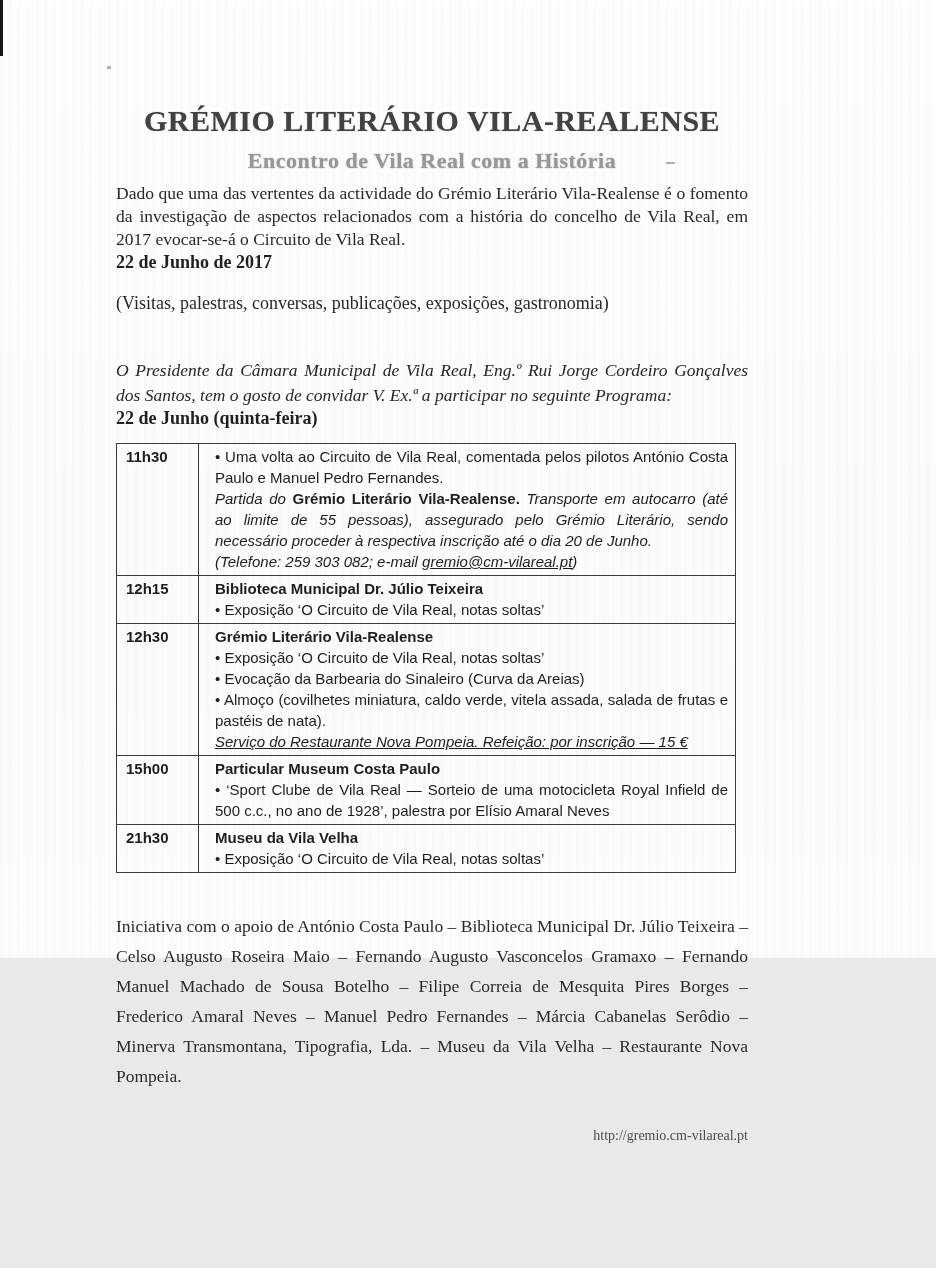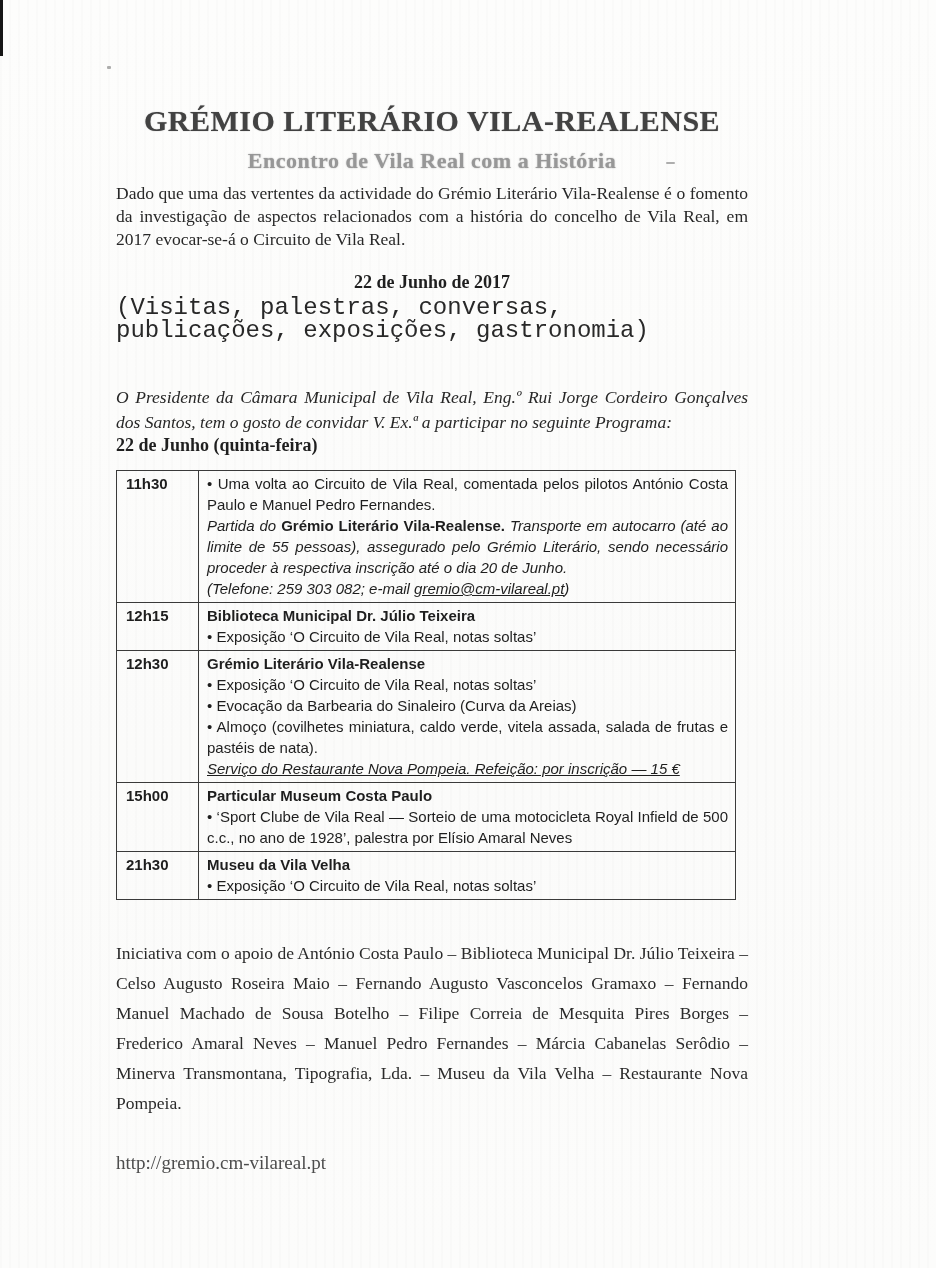--- a/index.html
+++ b/index.html
@@ -4,21 +4,21 @@
 <style>
   html,body{margin:0;padding:0;}
   body{
     width:936px;height:1268px;
     background:#e9e9e7;
     font-family:"Liberation Serif", serif;
     overflow:hidden;
   }
   .page{
     position:relative;
-    width:936px;height:1268px;
+    width:936px;height:958px;
     background:
       repeating-linear-gradient(90deg, rgba(0,0,0,0.012) 0 2px, rgba(0,0,0,0) 2px 9px),
       linear-gradient(180deg,#fdfdfc 0%,#fbfbfa 60%,#fcfcfb 100%);
   }
   .edge-artifact{
     position:absolute;left:0;top:0;width:3px;height:56px;
     background:#161616;
   }
   .speck{position:absolute;background:rgba(110,110,110,.55);border-radius:1px;}
   .speck.dot{width:4px;height:3px;}
@@ -39,24 +39,24 @@
     text-align:center;color:#979797;
     text-shadow:0 0 1.5px rgba(150,150,150,.8);
     letter-spacing:0.5px;
   }
   p{margin:0;}
   .intro{
     margin-top:6px;font-size:17.5px;line-height:23px;
     text-align:justify;color:#282828;
   }
   .date-heading{
-    margin-top:20px;font-size:18px;line-height:22px;font-weight:bold;color:#1f1f1f;text-align:center;
+    font-size:18px;line-height:22px;font-weight:bold;color:#1f1f1f;
   }
   .date-sub{
-    margin-top:3px;font-size:24px;line-height:23px;color:#282828;font-family:Liberation Mono, monospace;
+    margin-top:19px;font-size:18px;line-height:23px;color:#282828;
   }
   .invitation{
     margin-top:43px;font-size:17.5px;line-height:24.5px;
     font-style:italic;text-align:justify;color:#272727;
   }
   .program-heading{
     margin-top:0;font-size:18px;line-height:22px;font-weight:bold;color:#1f1f1f;
   }
   table.program{
     margin-top:14px;
@@ -68,36 +68,36 @@
   }
   table.program, table.program td{
     border:1.5px solid #3a3a3a;
   }
   td.time-cell{
     width:68px;vertical-align:top;font-weight:bold;
     padding:2px 4px 2px 9px;
   }
   td.event-cell{
     vertical-align:top;
-    padding:2px 7px 3px 8px;
+    padding:2px 7px 3px 16px;
   }
   .event-cell .block{text-align:justify;}
   .s-b{font-weight:bold;}
   .s-i{font-style:italic;}
   .s-u{text-decoration:underline;}
   .note{
     margin-top:13px;font-size:17.5px;line-height:22px;font-weight:bold;color:#1f1f1f;
   }
   .credits{
     margin-top:38px;font-size:17.5px;line-height:30px;
     text-align:justify;color:#2a2a2a;
   }
   .footer-url{
-    margin-top:36px;font-size:19px;line-height:17px;
-    text-align:left;color:#4d4d4d;font-family:Liberation Serif, serif;
+    margin-top:36px;font-size:14px;line-height:17px;
+    text-align:right;color:#4d4d4d;font-family:Liberation Serif, serif;
   }
 </style>
 </head>
 <body>
 
 <div class="page">
   <div class="edge-artifact"></div>
   <div class="speck dot" style="left:107px;top:66px;"></div>
   <div class="speck dash" style="left:666px;top:162px;"></div>
 

